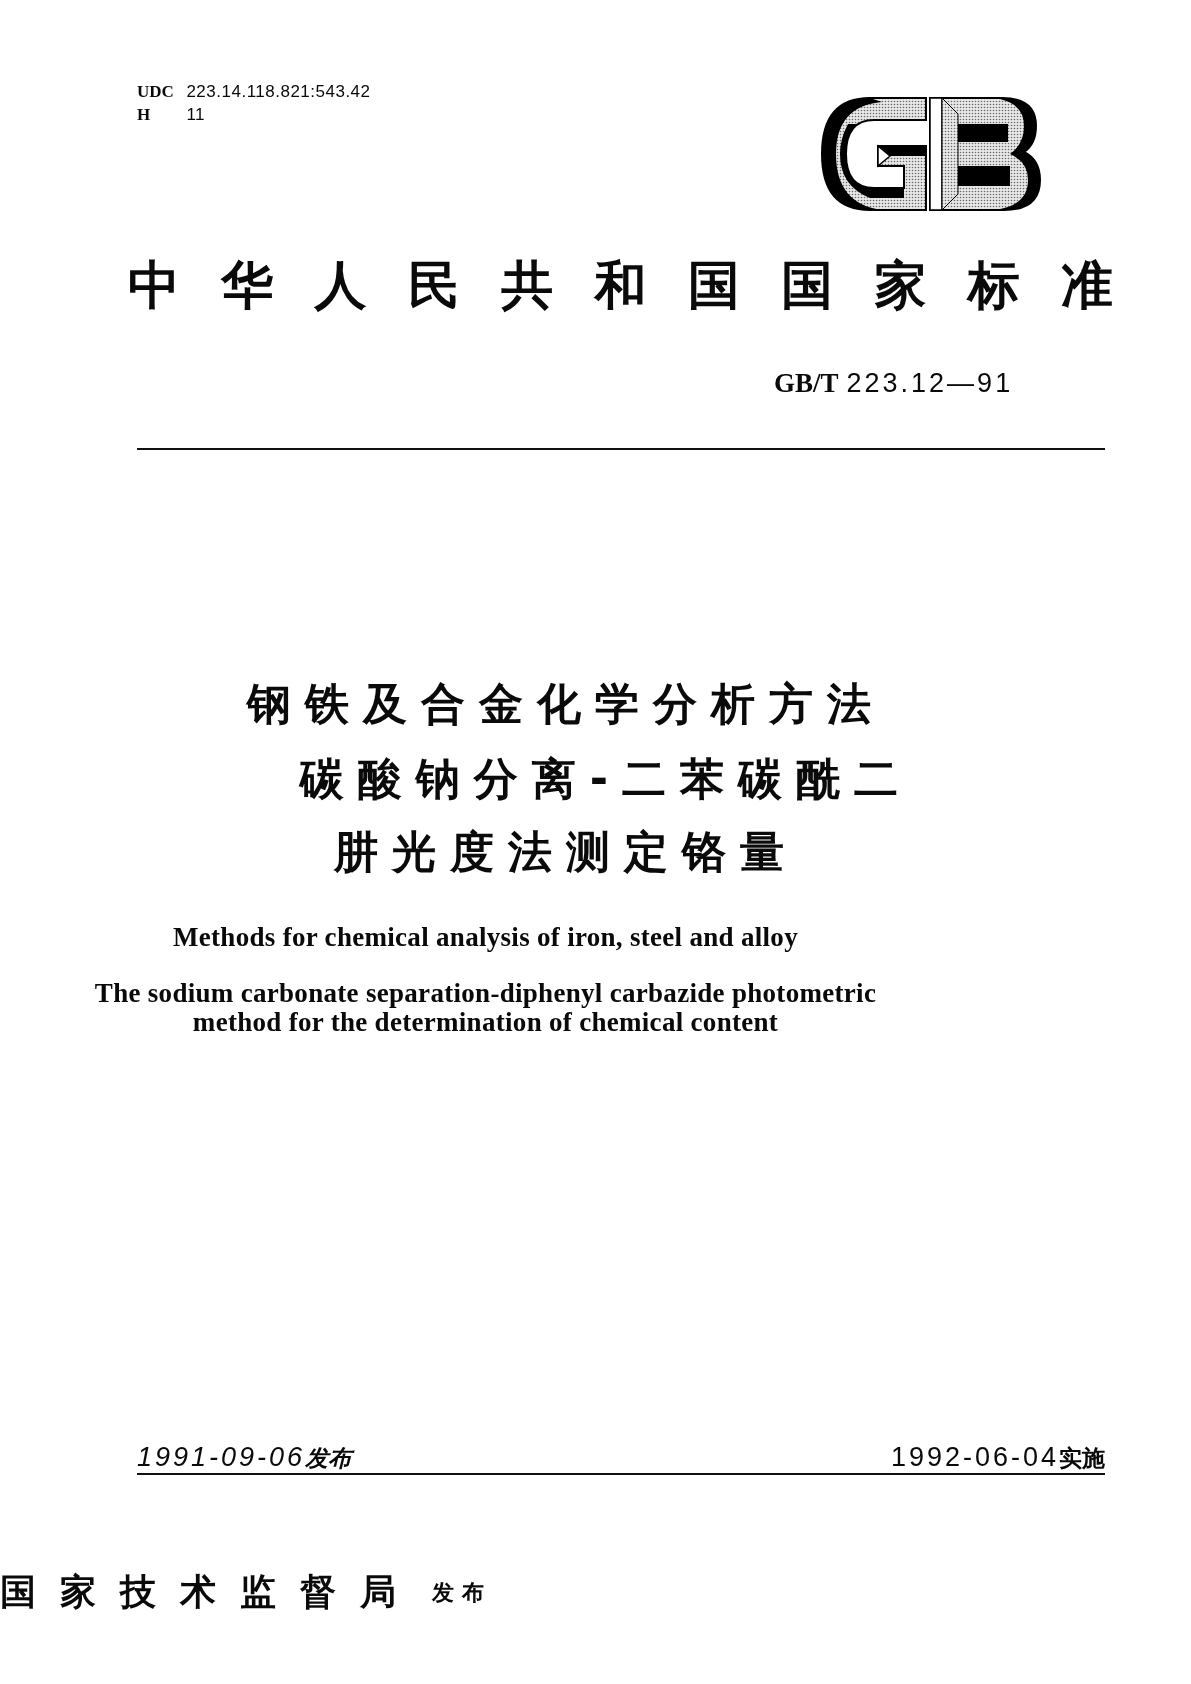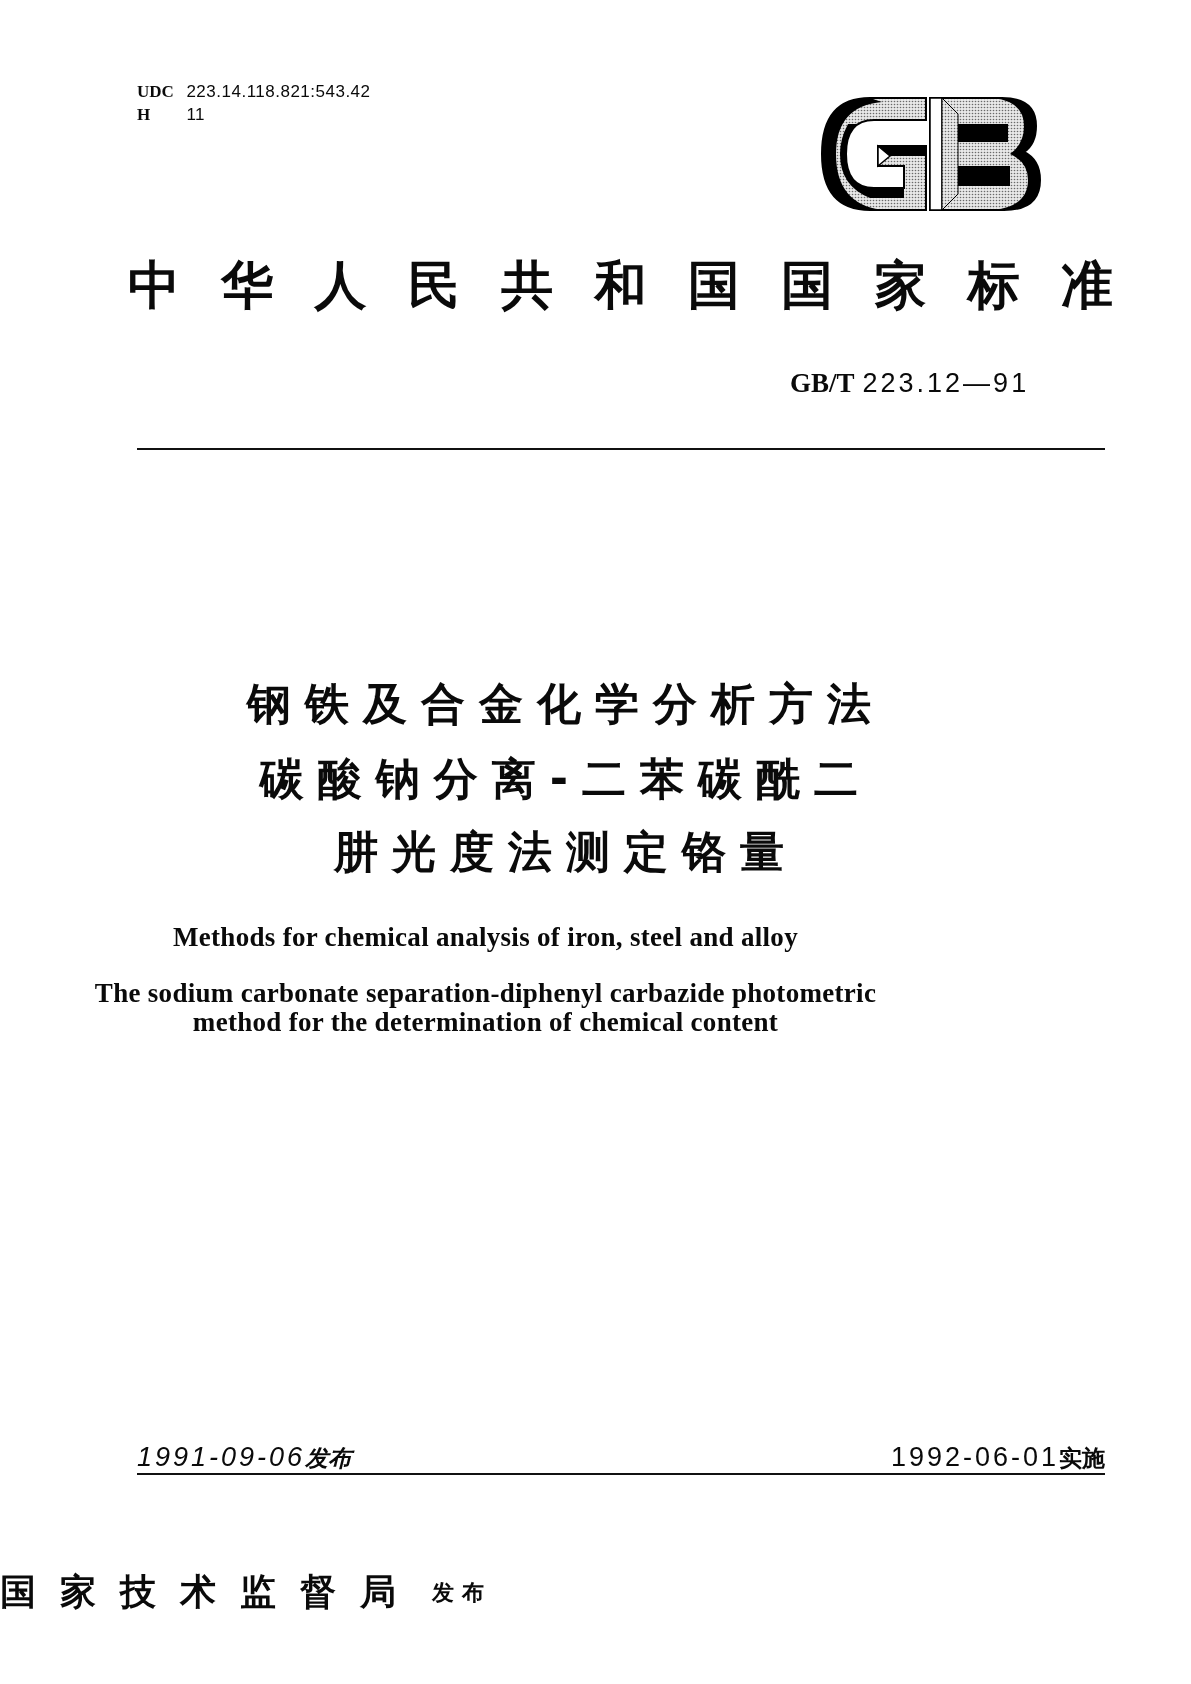--- a/index.html
+++ b/index.html
@@ -52,21 +52,21 @@
       justify-content: space-between;
       font-family: "DejaVu Serif", serif;
       font-weight: bold;
       font-size: 52px;
       line-height: 62px;
     }
     .nat-title span { display: inline-block; }
 
     
     .std-no {
-      left: 790px;
+      left: 774px;
       top: 322px;
       font-size: 27px;
       line-height: 34px;
       white-space: nowrap;
     }
     .std-no .prefix {
       font-family: "Liberation Serif", serif;
       font-weight: bold;
     }
     .std-no .num {
@@ -87,21 +87,21 @@
       left: 0;
       width: 1132px;
       text-align: center;
       font-family: "DejaVu Sans", sans-serif;
       font-weight: bold;
       font-size: 44px;
       letter-spacing: 14px;
       line-height: 56px;
     }
     .cn-l1 { top: 632px; }
-    .cn-l2 { top: 707px; }
+    .cn-l2 { top: 707px; padding-left: 40px; }
     .cn-l3 { top: 780px; }
 
     
     .en-title {
       left: 0;
       width: 971px;
       text-align: center;
       font-family: "Liberation Serif", serif;
       font-weight: bold;
       font-size: 27px;
@@ -217,20 +217,20 @@
 <div class="abs cn-title cn-l3">肼光度法测定铬量</div>
 
 <div class="abs en-title en-l1">Methods for chemical analysis of iron, steel and alloy</div>
 <div class="abs en-title en-l2">The sodium carbonate separation-diphenyl carbazide photometric</div>
 <div class="abs en-title en-l3">method for the determination of chemical content</div>
 
 <div class="abs date date-issue">
   <span>1991-09-06</span><span class="suffix">发布</span>
 </div>
 <div class="abs date date-impl">
-  <span>1992-06-01</span><span class="suffix">实施</span>
+  <span>1992-06-04</span><span class="suffix">实施</span>
 </div>
 
 <div class="abs rule rule-bottom"></div>
 
 <div class="abs publisher">
   <span class="org">国家技术监督局</span><span class="act">发布</span>
 </div>
 
 </body></html>

